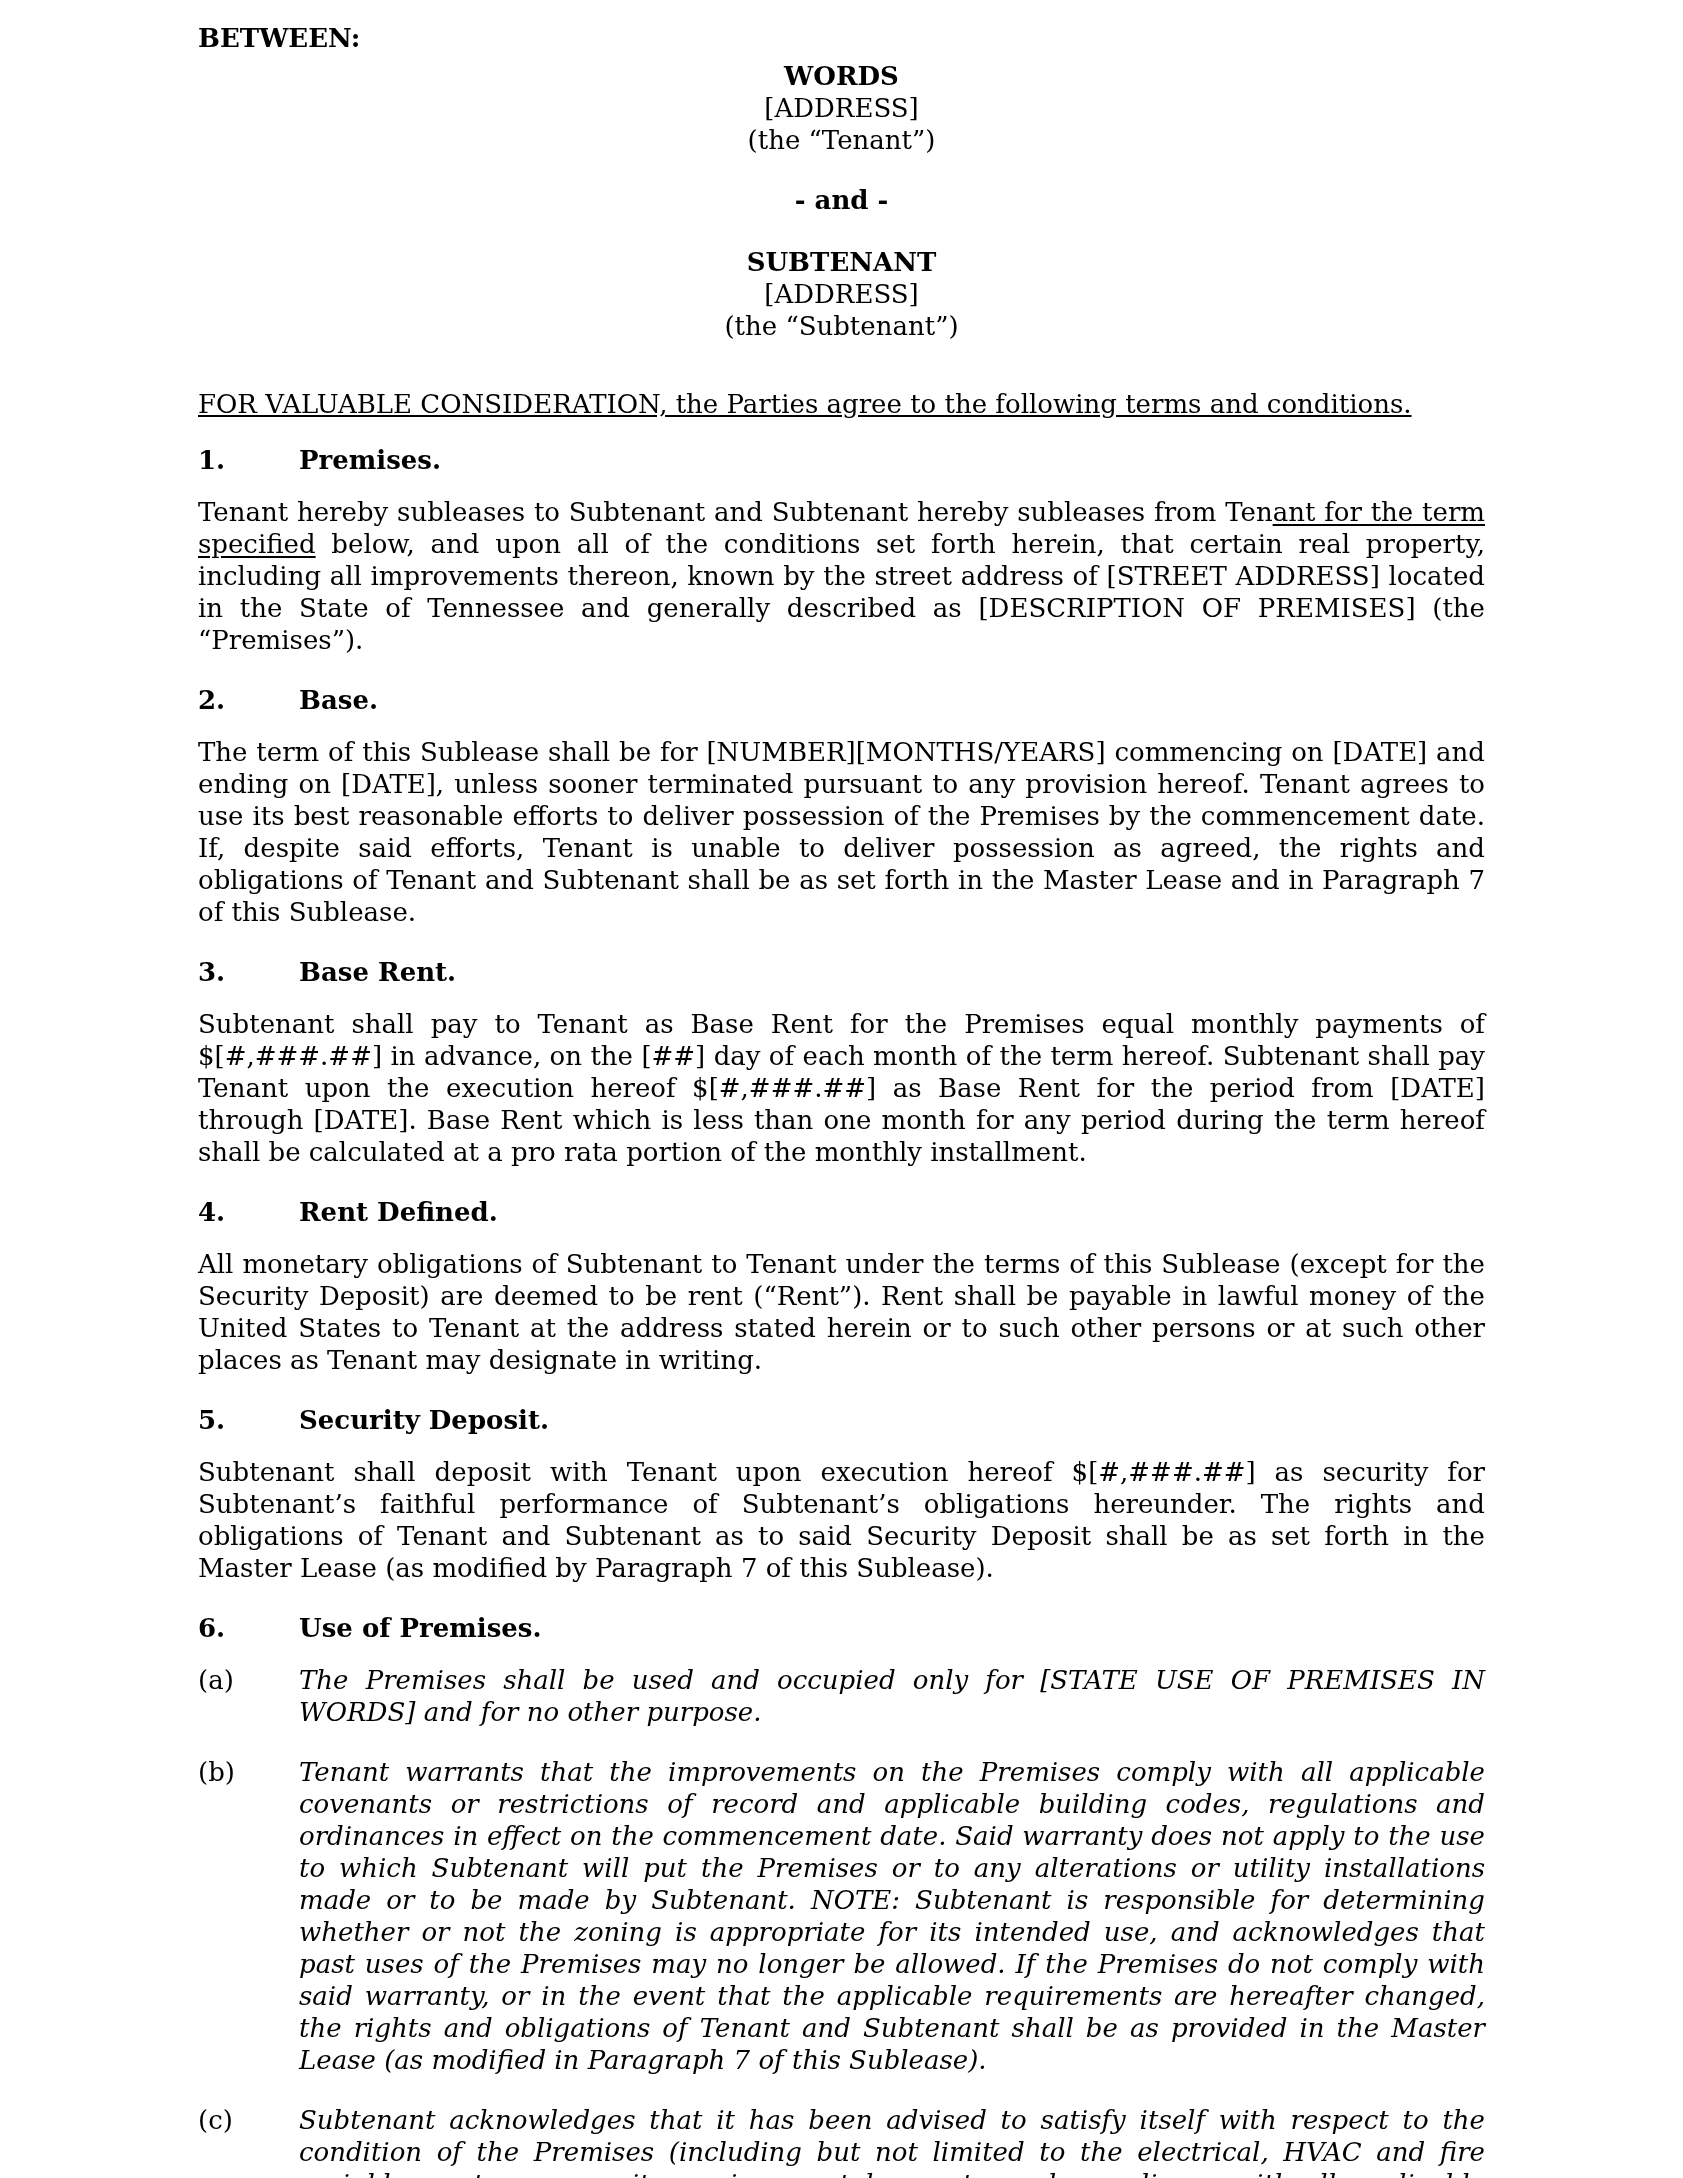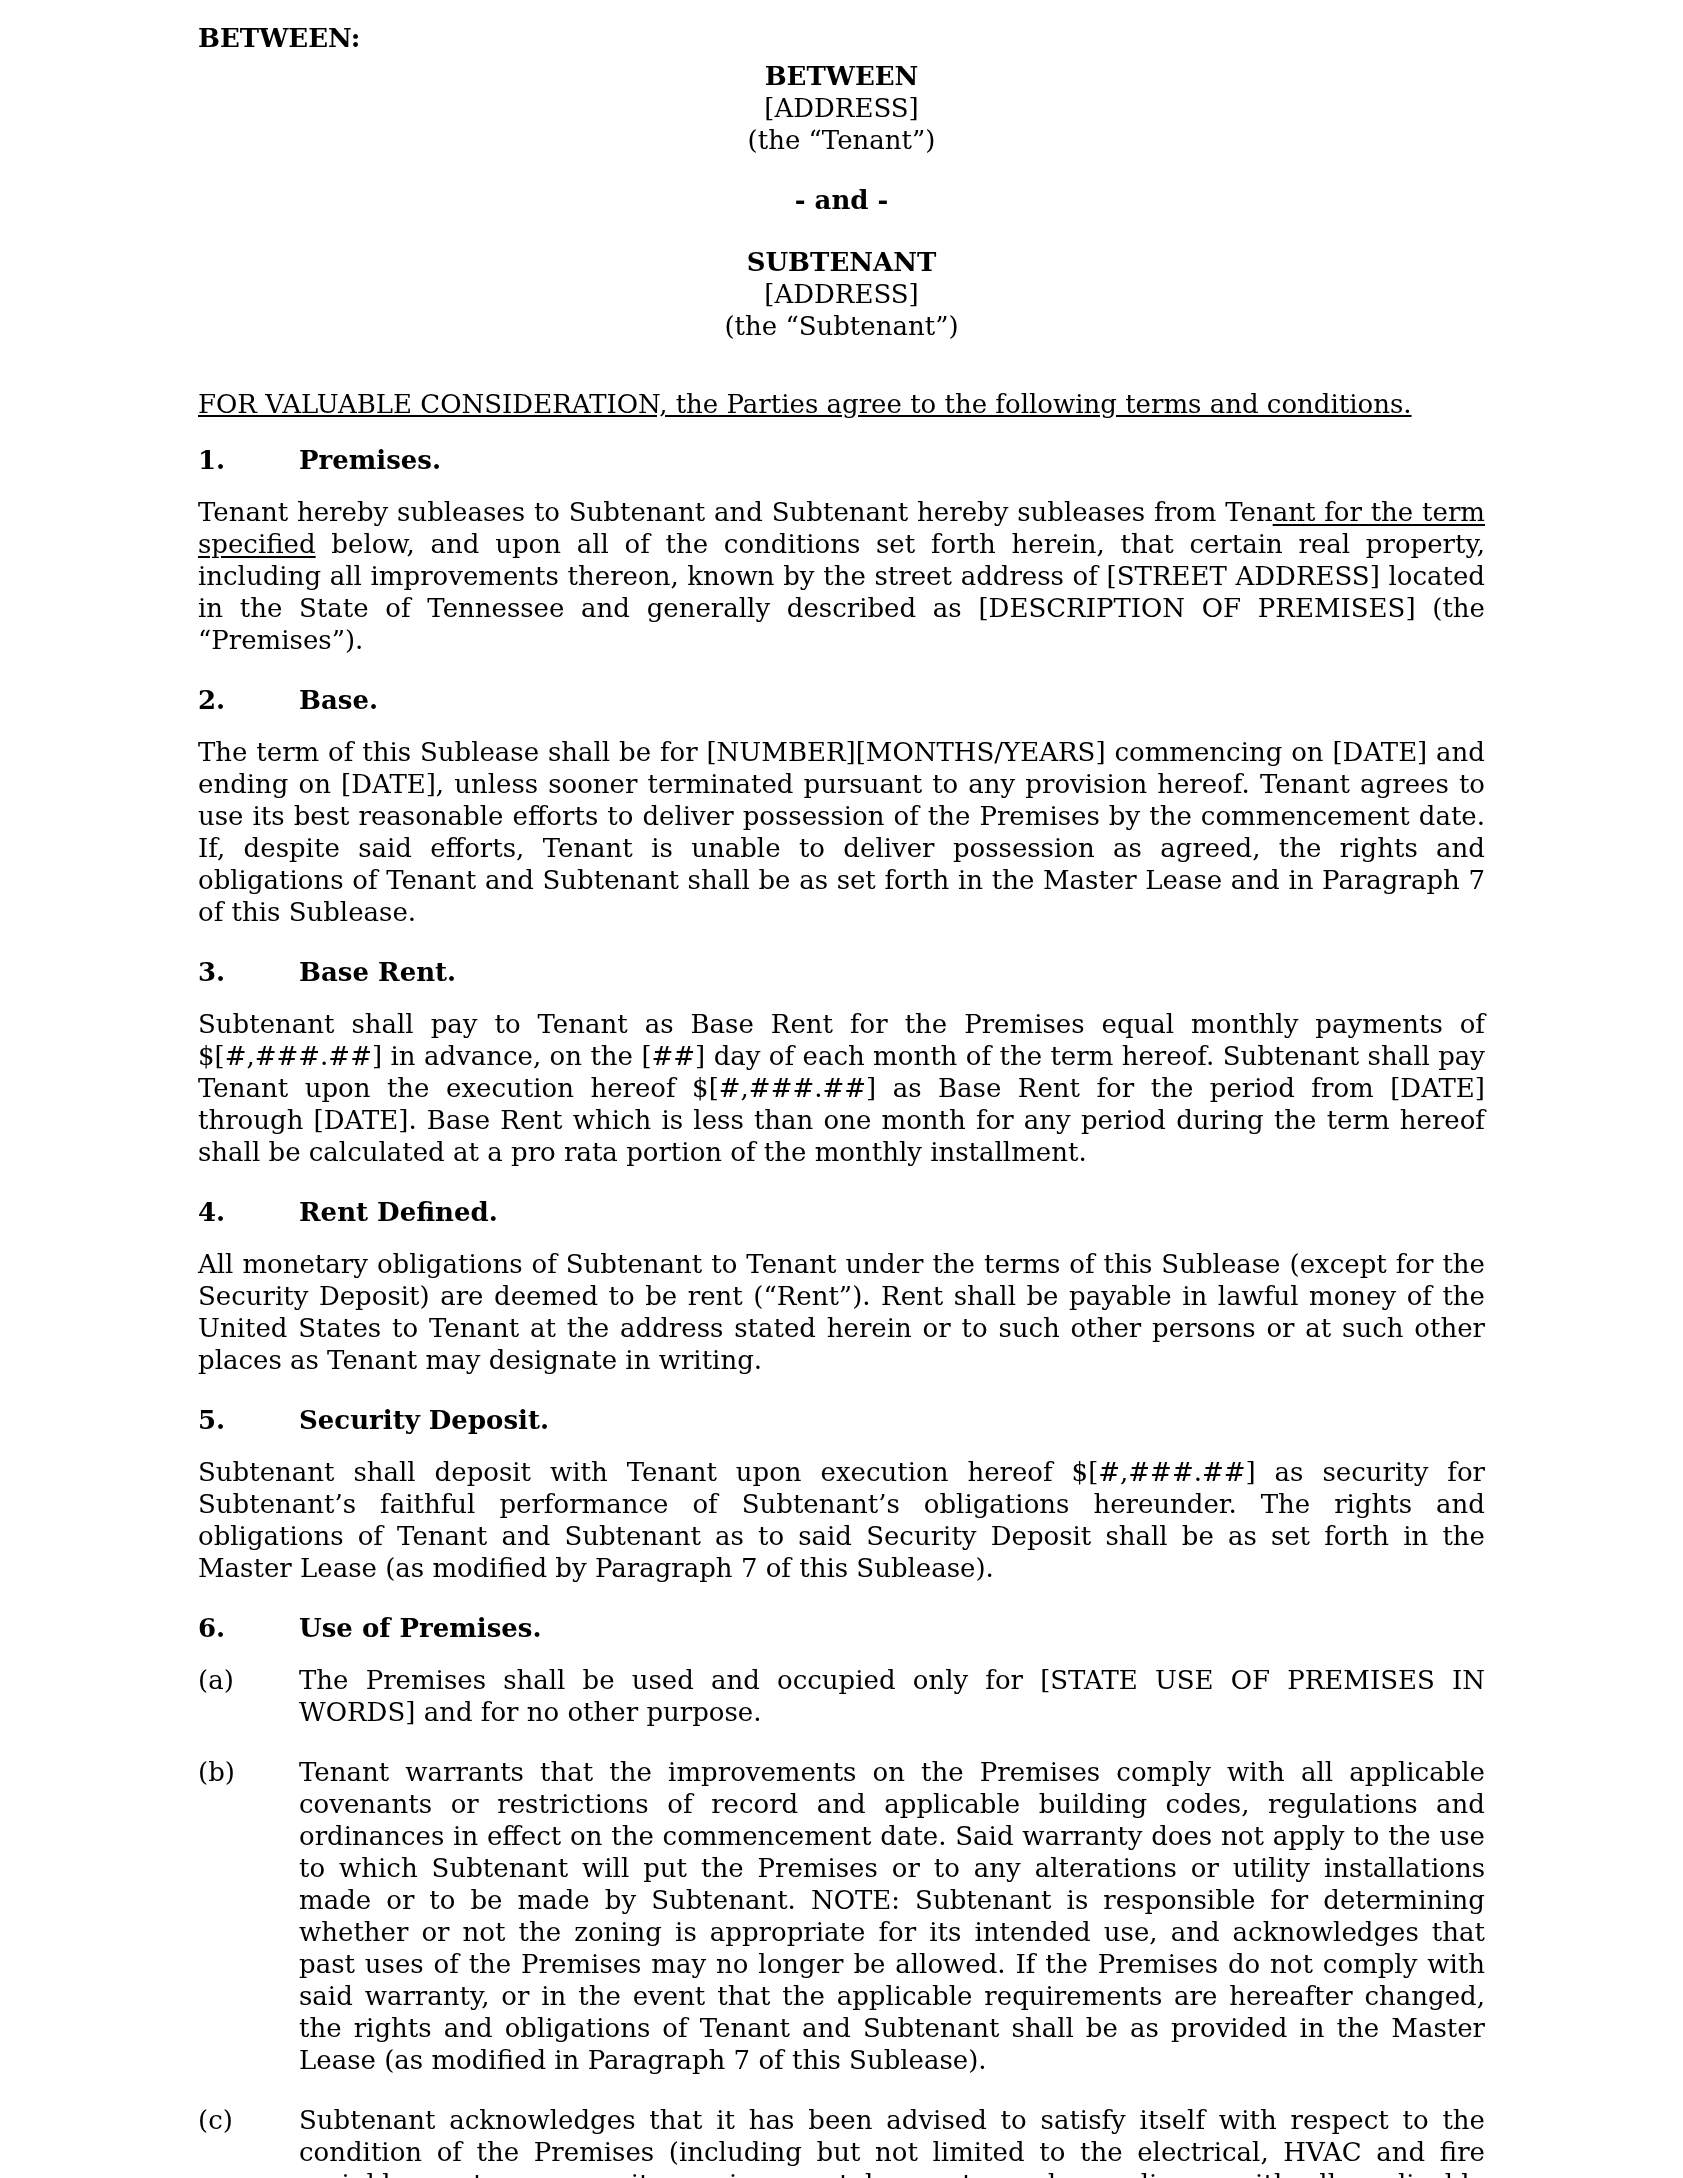--- a/index.html
+++ b/index.html
@@ -54,36 +54,37 @@
     margin: 0 0 28px 0;
     text-align: justify;
   }
   .item {
     display: grid;
     grid-template-columns: 101px 1fr;
     margin: 0 0 28px 0;
   }
   .item-text {
     text-align: justify;
+    font-style: italic;
   }
   .underlined {
     text-decoration: underline;
     text-decoration-thickness: 2px;
     text-underline-offset: 3px;
   }
 </style>
 </head>
 <body>
 
 <div class="page">
 
   <p class="between">BETWEEN:</p>
 
   <div class="party-block">
-    <div class="party-name">BETWEEN</div>
+    <div class="party-name">WORDS</div>
     <div>[ADDRESS]</div>
     <div>(the “Tenant”)</div>
   </div>
 
   <p class="separator">- and -</p>
 
   <div class="party-block subtenant">
     <div class="party-name">SUBTENANT</div>
     <div>[ADDRESS]</div>
     <div>(the “Subtenant”)</div>

